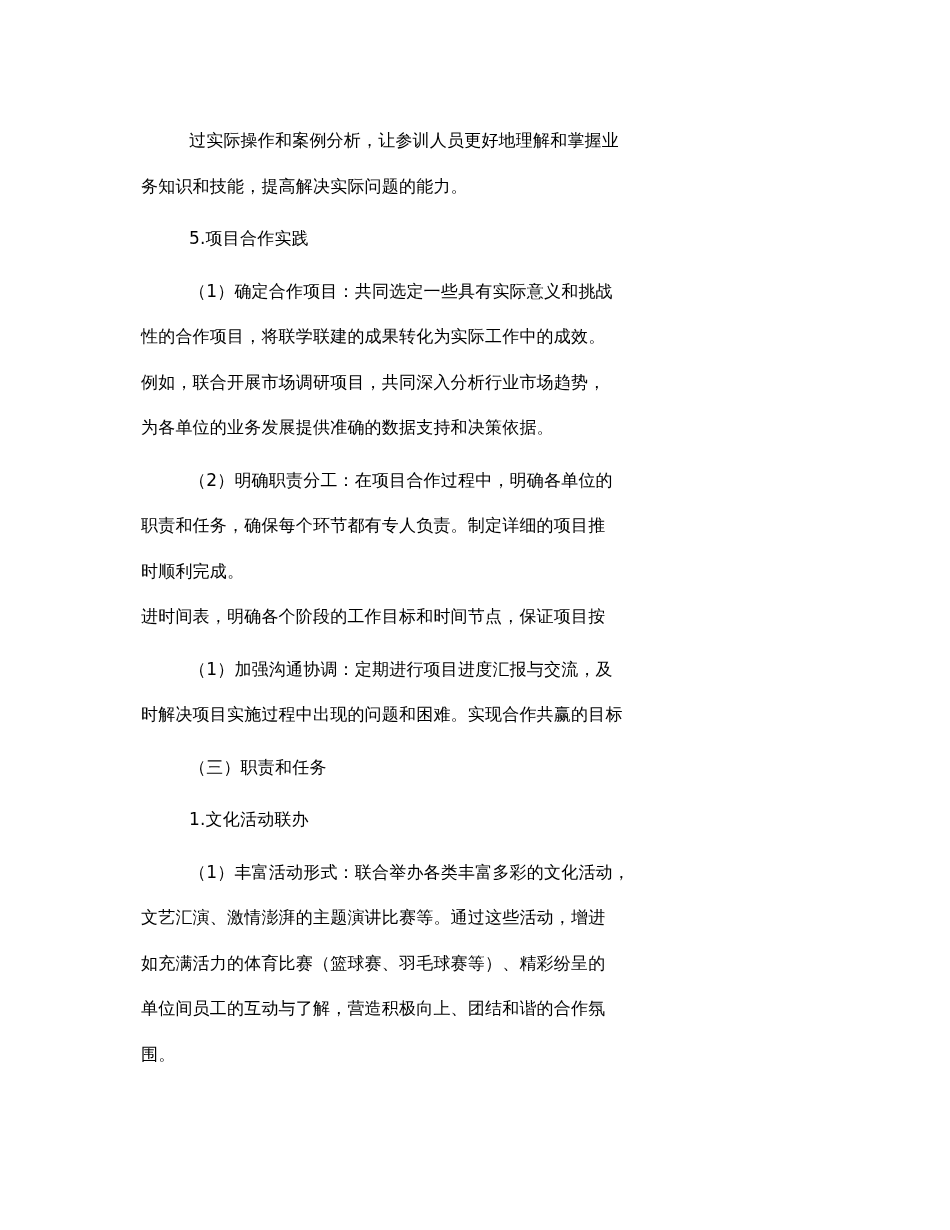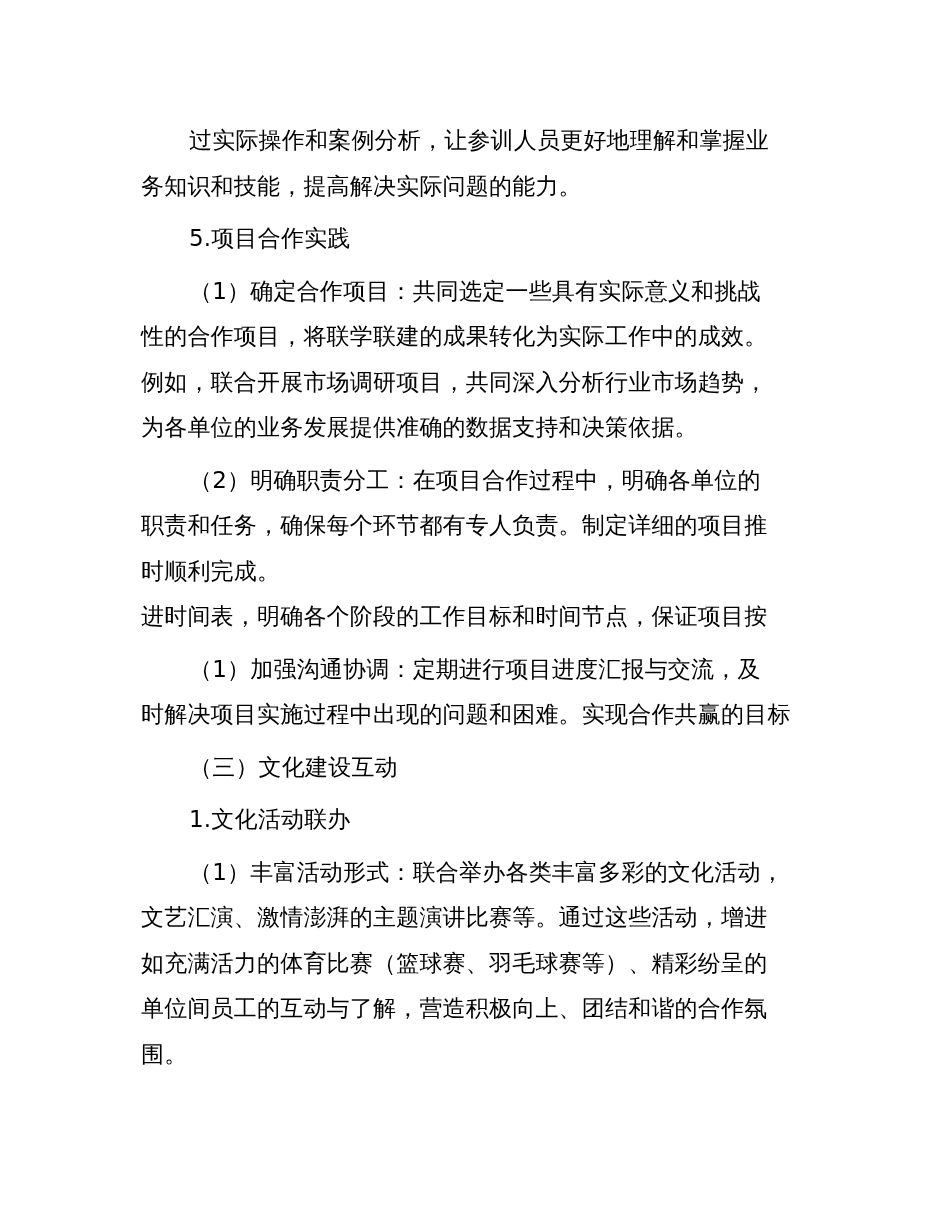--- a/index.html
+++ b/index.html
@@ -15,21 +15,21 @@
     font-family: "DejaVu Sans", sans-serif;
     color: #000000;
   }
   .page {
     position: absolute;
     left: 141px;
     top: 118px;
     width: 680px;
   }
   .para {
-    font-size: 23px;
+    font-size: 17px;
     line-height: 45.5px;
     margin: 0 0 7px 0;
     text-indent: 48px;
     letter-spacing: 0.2px;
     white-space: normal;
     word-break: break-all;
   }
   .line {
     display: block;
     white-space: nowrap;
@@ -65,21 +65,21 @@
     <span class="line">时顺利完成。</span>
     <span class="line">进时间表，明确各个阶段的工作目标和时间节点，保证项目按</span>
   </div>
 
   <div class="para" style="text-indent:0">
     <span class="line first">（1）加强沟通协调：定期进行项目进度汇报与交流，及</span>
     <span class="line">时解决项目实施过程中出现的问题和困难。实现合作共赢的目标</span>
   </div>
 
   <div class="para" style="text-indent:0">
-    <span class="line first">（三）文化建设互动</span>
+    <span class="line first">（三）职责和任务</span>
   </div>
 
   <div class="para" style="text-indent:0">
     <span class="line first">1.文化活动联办</span>
   </div>
 
   <div class="para" style="text-indent:0">
     <span class="line first">（1）丰富活动形式：联合举办各类丰富多彩的文化活动，</span>
     <span class="line">文艺汇演、激情澎湃的主题演讲比赛等。通过这些活动，增进</span>
     <span class="line">如充满活力的体育比赛（篮球赛、羽毛球赛等）、精彩纷呈的</span>

